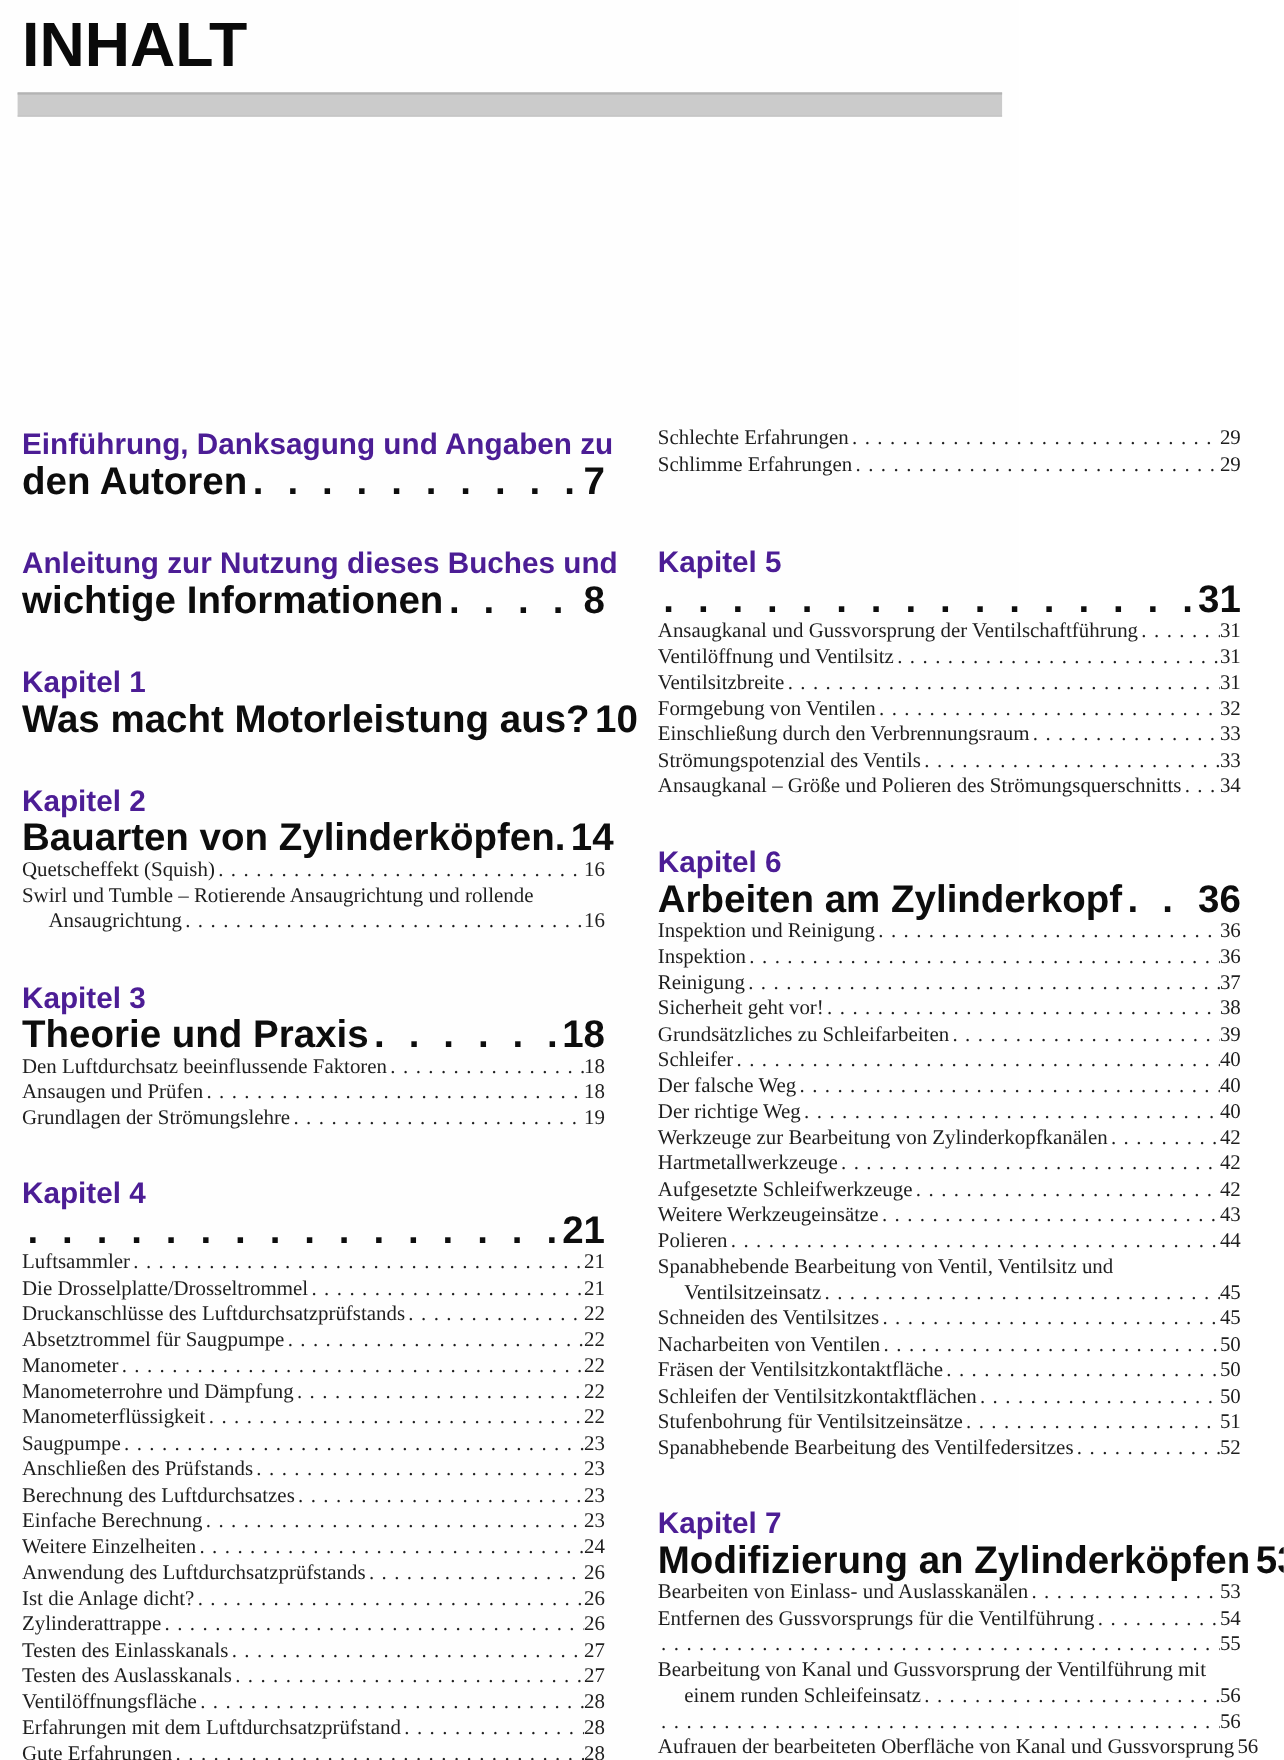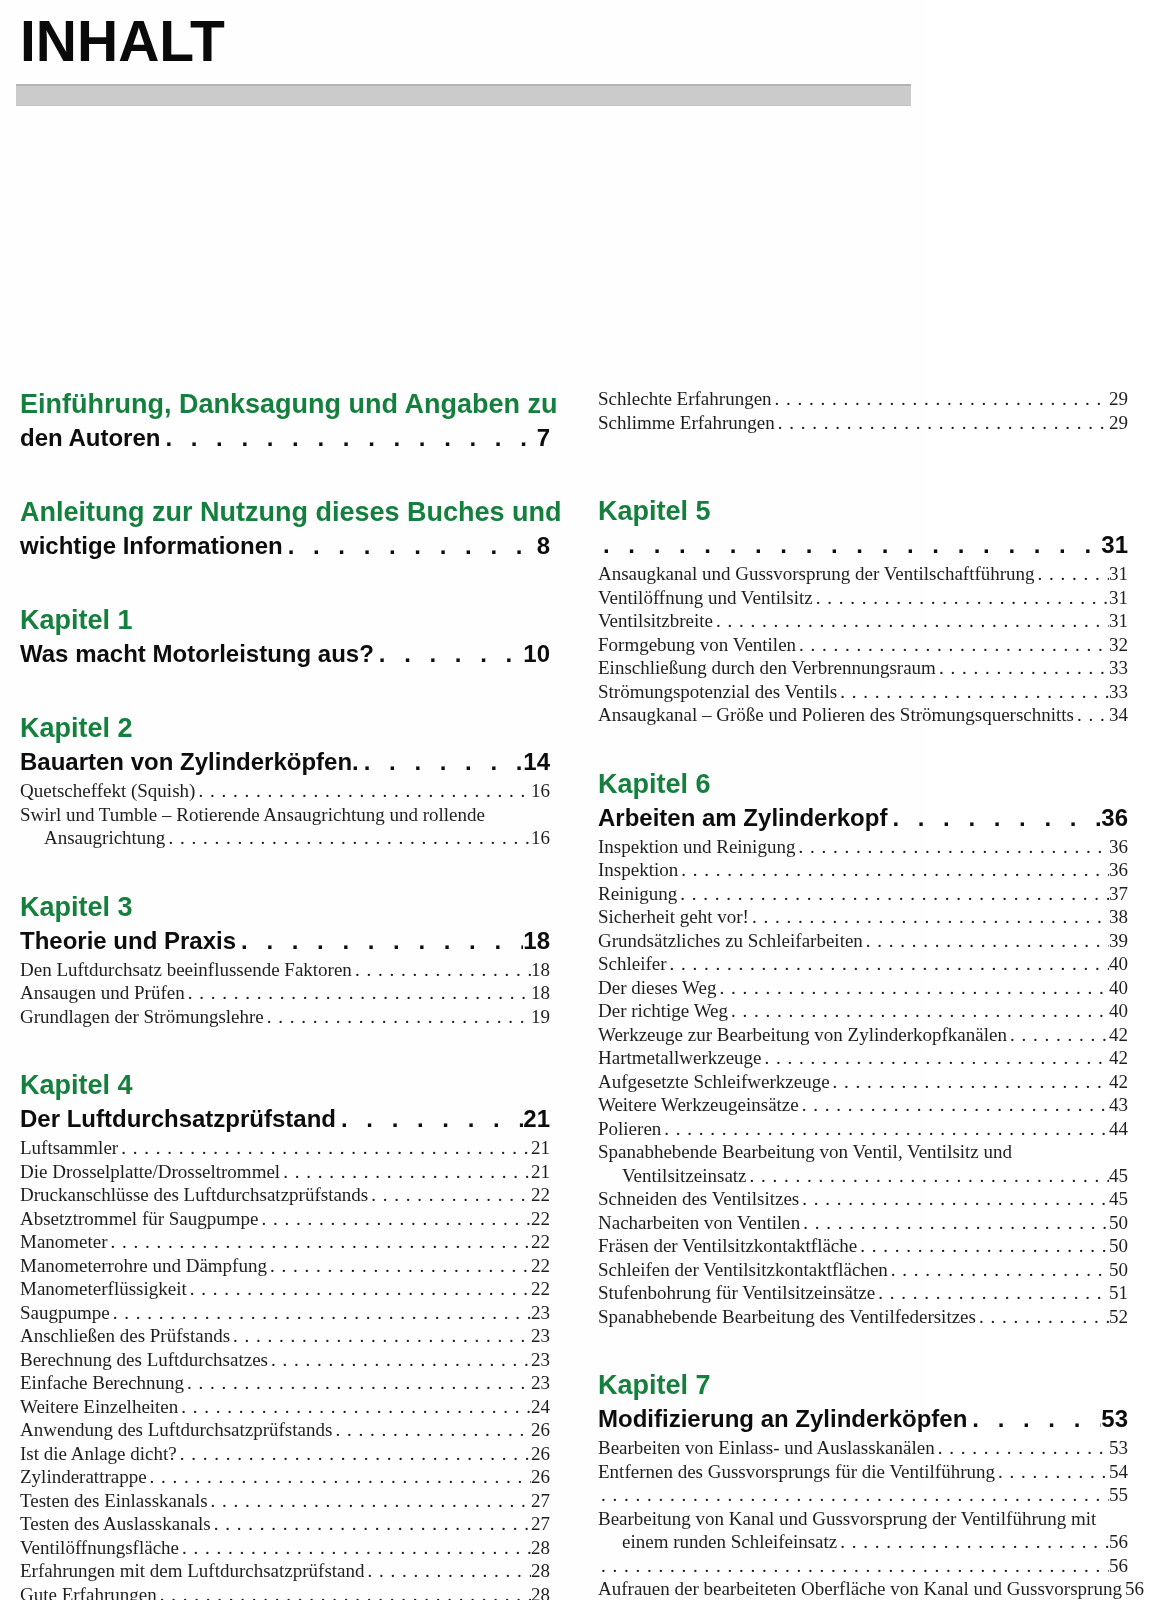--- a/index.html
+++ b/index.html
@@ -51,29 +51,29 @@
   }
   .block.entries-only {
     margin-bottom: 60px;
   }
   
   .h-line {
     font-family: "Liberation Sans", "DejaVu Sans", sans-serif;
     font-weight: bold;
     font-size: 27px;
     line-height: 34px;
-    color: #15803d;
+    color: #4c1d95;
     white-space: nowrap;
   }
   .h-row {
     display: flex;
     align-items: baseline;
     font-family: "Liberation Sans", "DejaVu Sans", sans-serif;
     font-weight: bold;
-    font-size: 24px;
+    font-size: 35px;
     line-height: 34px;
     color: #0d0d0d;
   }
   .h-row .label { flex: 0 0 auto; white-space: nowrap; }
   .h-row .dots {
     flex: 1 1 auto;
     min-width: 0;
     overflow: hidden;
     white-space: nowrap;
     letter-spacing: 6px;
@@ -174,21 +174,20 @@
           </div>
           <div class="e-row">
             <span class="label">Grundlagen der Strömungslehre</span>
             <span class="dots">. . . . . . . . . . . . . . . . . . . . . . . . . . . . . . . . . . . . . . . . . . . . . . . . . . . . . . . . . . . . . . . . . . . . . . . . . . . . . . . . . . . . . . . . . . . . . . . . . . . . . . . . . . . . . . . . . . . . . . . . </span>
             <span class="pagenum">19</span>
           </div>
         </div>
         <div class="block">
           <div class="h-line">Kapitel 4</div>
           <div class="h-row">
-            <span class="label">Der Luftdurchsatzprüfstand</span>
             <span class="dots">. . . . . . . . . . . . . . . . . . . . . . . . . . . . . . . . . . . . . . . . . . . . . . . . . . . . . . . . . . . . </span>
             <span class="pagenum">21</span>
           </div>
           <div class="e-row">
             <span class="label">Luftsammler</span>
             <span class="dots">. . . . . . . . . . . . . . . . . . . . . . . . . . . . . . . . . . . . . . . . . . . . . . . . . . . . . . . . . . . . . . . . . . . . . . . . . . . . . . . . . . . . . . . . . . . . . . . . . . . . . . . . . . . . . . . . . . . . . . . . </span>
             <span class="pagenum">21</span>
           </div>
           <div class="e-row">
             <span class="label">Die Drosselplatte/Drosseltrommel</span>
@@ -373,21 +372,21 @@
             <span class="label">Grundsätzliches zu Schleifarbeiten</span>
             <span class="dots">. . . . . . . . . . . . . . . . . . . . . . . . . . . . . . . . . . . . . . . . . . . . . . . . . . . . . . . . . . . . . . . . . . . . . . . . . . . . . . . . . . . . . . . . . . . . . . . . . . . . . . . . . . . . . . . . . . . . . . . . </span>
             <span class="pagenum">39</span>
           </div>
           <div class="e-row">
             <span class="label">Schleifer</span>
             <span class="dots">. . . . . . . . . . . . . . . . . . . . . . . . . . . . . . . . . . . . . . . . . . . . . . . . . . . . . . . . . . . . . . . . . . . . . . . . . . . . . . . . . . . . . . . . . . . . . . . . . . . . . . . . . . . . . . . . . . . . . . . . </span>
             <span class="pagenum">40</span>
           </div>
           <div class="e-row">
-            <span class="label">Der dieses Weg</span>
+            <span class="label">Der falsche Weg</span>
             <span class="dots">. . . . . . . . . . . . . . . . . . . . . . . . . . . . . . . . . . . . . . . . . . . . . . . . . . . . . . . . . . . . . . . . . . . . . . . . . . . . . . . . . . . . . . . . . . . . . . . . . . . . . . . . . . . . . . . . . . . . . . . . </span>
             <span class="pagenum">40</span>
           </div>
           <div class="e-row">
             <span class="label">Der richtige Weg</span>
             <span class="dots">. . . . . . . . . . . . . . . . . . . . . . . . . . . . . . . . . . . . . . . . . . . . . . . . . . . . . . . . . . . . . . . . . . . . . . . . . . . . . . . . . . . . . . . . . . . . . . . . . . . . . . . . . . . . . . . . . . . . . . . . </span>
             <span class="pagenum">40</span>
           </div>
           <div class="e-row">
             <span class="label">Werkzeuge zur Bearbeitung von Zylinderkopfkanälen</span>

